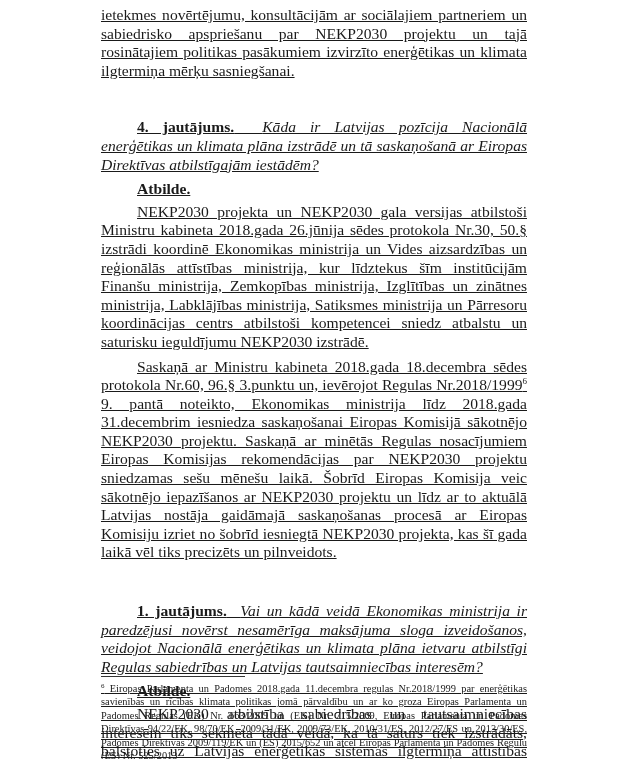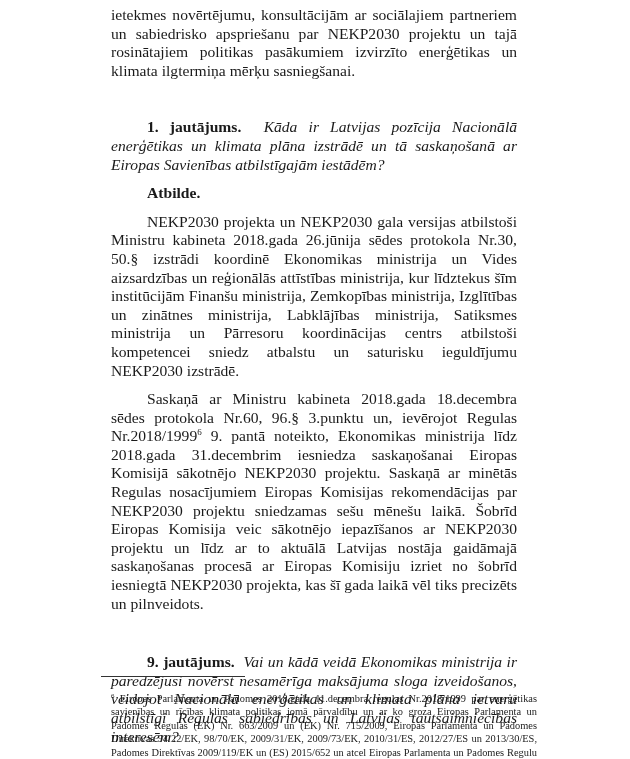--- a/index.html
+++ b/index.html
@@ -2,21 +2,21 @@
 <html><head>
 <meta charset="utf-8">
 <style>
   html, body { margin: 0; padding: 0; background: #ffffff; }
   body { width: 630px; height: 759px; overflow: hidden; position: relative; }
   .page {
     position: absolute; left: 101px; top: 0; width: 426px;
     font-family: "Liberation Serif", "DejaVu Serif", serif;
     font-size: 15.6px; line-height: 18.6px; color: #1a1a1a;
   }
-  p { margin: 10px; text-align: justify; }
+  p { margin: 0; text-align: justify; text-decoration: underline; }
   .indent { text-indent: 36px; }
   .q { text-align: justify; }
   .q b { font-weight: bold; }
   .q i { font-style: italic; }
   .ans { font-weight: bold; padding-left: 36px; }
   sup { font-size: 9px; line-height: 0; vertical-align: super; }
   .footnote-rule { position: absolute; left: 101px; top: 676px; width: 144px; border-top: 1px solid #333; }
   .footnote {
     position: absolute; left: 101px; top: 682px; width: 426px;
     font-family: "Liberation Serif", "DejaVu Serif", serif;
@@ -24,29 +24,29 @@
   }
   .footnote sup { font-size: 7px; }
 </style>
 </head>
 <body>
 
 <div class="page">
   <p style="margin-top:6px;">ietekmes novērtējumu, konsultācijām ar sociālajiem partneriem un sabiedrisko apspriešanu par NEKP2030 projektu un tajā rosinātajiem politikas pasākumiem izvirzīto enerģētikas un klimata ilgtermiņa mērķu sasniegšanai.</p>
 
   <p class="q indent" style="margin-top:38px;">
-    <b>1. jautājums.</b>&nbsp;
-    <i>Kāda ir Latvijas pozīcija Nacionālā enerģētikas un klimata plāna izstrādē un tā saskaņošanā ar Eiropas Savienības atbilstīgajām iestādēm?</i>
+    <b>4. jautājums.</b>&nbsp;
+    <i>Kāda ir Latvijas pozīcija Nacionālā enerģētikas un klimata plāna izstrādē un tā saskaņošanā ar Eiropas Direktīvas atbilstīgajām iestādēm?</i>
   </p>
   <p class="ans" style="margin-top:6px;">Atbilde.</p>
   <p class="indent" style="margin-top:4px;">NEKP2030 projekta un NEKP2030 gala versijas atbilstoši Ministru kabineta 2018.gada 26.jūnija sēdes protokola Nr.30, 50.§ izstrādi koordinē Ekonomikas ministrija un Vides aizsardzības un reģionālās attīstības ministrija, kur līdztekus šīm institūcijām Finanšu ministrija, Zemkopības ministrija, Izglītības un zinātnes ministrija, Labklājības ministrija, Satiksmes ministrija un Pārresoru koordinācijas centrs atbilstoši kompetencei sniedz atbalstu un saturisku ieguldījumu NEKP2030 izstrādē.</p>
   <p class="indent" style="margin-top:6px;"><span>Saskaņā ar Ministru kabineta 2018.gada 18.decembra sēdes protokola Nr.60, 96.§ 3.punktu un, ievērojot Regulas Nr.2018/1999</span><sup>6</sup><span> 9. pantā noteikto, Ekonomikas ministrija līdz 2018.gada 31.decembrim iesniedza saskaņošanai Eiropas Komisijā sākotnējo NEKP2030 projektu. Saskaņā ar minētās Regulas nosacījumiem Eiropas Komisijas rekomendācijas par NEKP2030 projektu sniedzamas sešu mēnešu laikā. Šobrīd Eiropas Komisija veic sākotnējo iepazīšanos ar NEKP2030 projektu un līdz ar to aktuālā Latvijas nostāja gaidāmajā saskaņošanas procesā ar Eiropas Komisiju izriet no šobrīd iesniegtā NEKP2030 projekta, kas šī gada laikā vēl tiks precizēts un pilnveidots.</span></p>
 
   <p class="q indent" style="margin-top:40px;">
-    <b>9. jautājums.</b>&nbsp;
+    <b>1. jautājums.</b>&nbsp;
     <i>Vai un kādā veidā Ekonomikas ministrija ir paredzējusi novērst nesamērīga maksājuma sloga izveidošanos, veidojot Nacionālā enerģētikas un klimata plāna ietvaru atbilstīgi Regulas sabiedrības un Latvijas tautsaimniecības interesēm?</i>
   </p>
   <p class="ans" style="margin-top:6px;">Atbilde.</p>
   <p class="indent" style="margin-top:4px;">NEKP2030 atbilstība sabiedrības un tautsaimniecības interesēm tiks sekmēta tādā veidā, ka tā saturs tiek izstrādāts, balstoties uz Latvijas enerģētikas sistēmas ilgtermiņa attīstības scenāriju modelēšanu, cita starpā ievērojot izmaksu efektivitāti, kā arī veicot NEKP2030 stratēģiskās ietekmes uz vidi un ekonomiskās ietekmes novērtējumu, konsultācijām ar sociālajiem partneriem un sabiedrisko apspriešanu par NEKP2030 projektu un tajā rosinātajiem politikas pasākumiem izvirzīto enerģētikas un klimata ilgtermiņa mērķu sasniegšanai.</p>
 
 </div>
 
 <div class="footnote-rule"></div>
 <p class="footnote"><sup>6</sup><span> Eiropas Parlamenta un Padomes 2018.gada 11.decembra regulas Nr.2018/1999 par enerģētikas savienības un rīcības klimata politikas jomā pārvaldību un ar ko groza Eiropas Parlamenta un Padomes Regulas (EK) Nr. 663/2009 un (EK) Nr. 715/2009, Eiropas Parlamenta un Padomes Direktīvas 94/22/EK, 98/70/EK, 2009/31/EK, 2009/73/EK, 2010/31/ES, 2012/27/ES un 2013/30/ES, Padomes Direktīvas 2009/119/EK un (ES) 2015/652 un atcel Eiropas Parlamenta un Padomes Regulu (ES) Nr. 525/2013</span></p>
 

